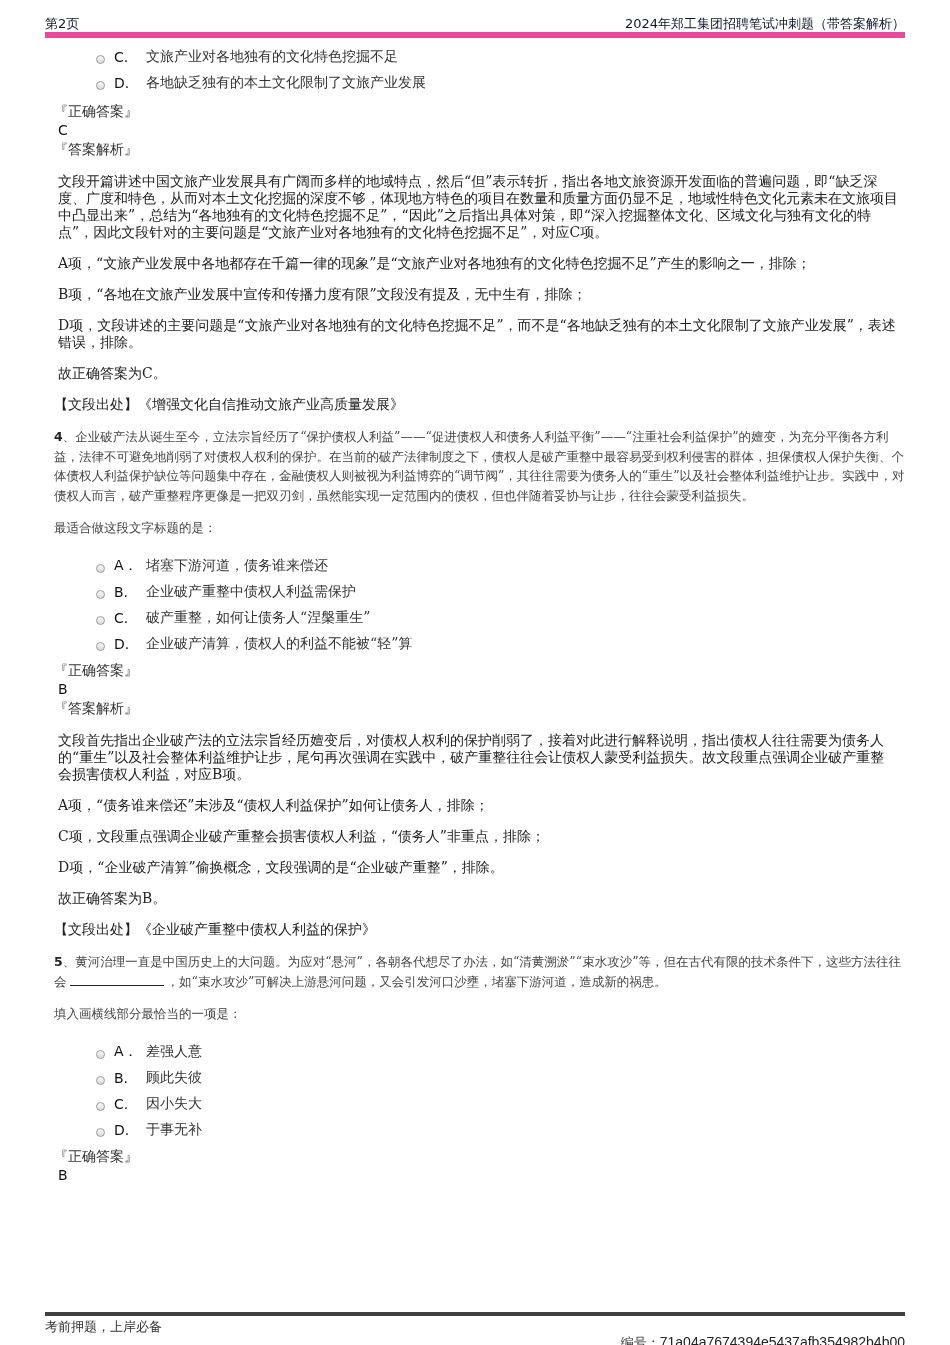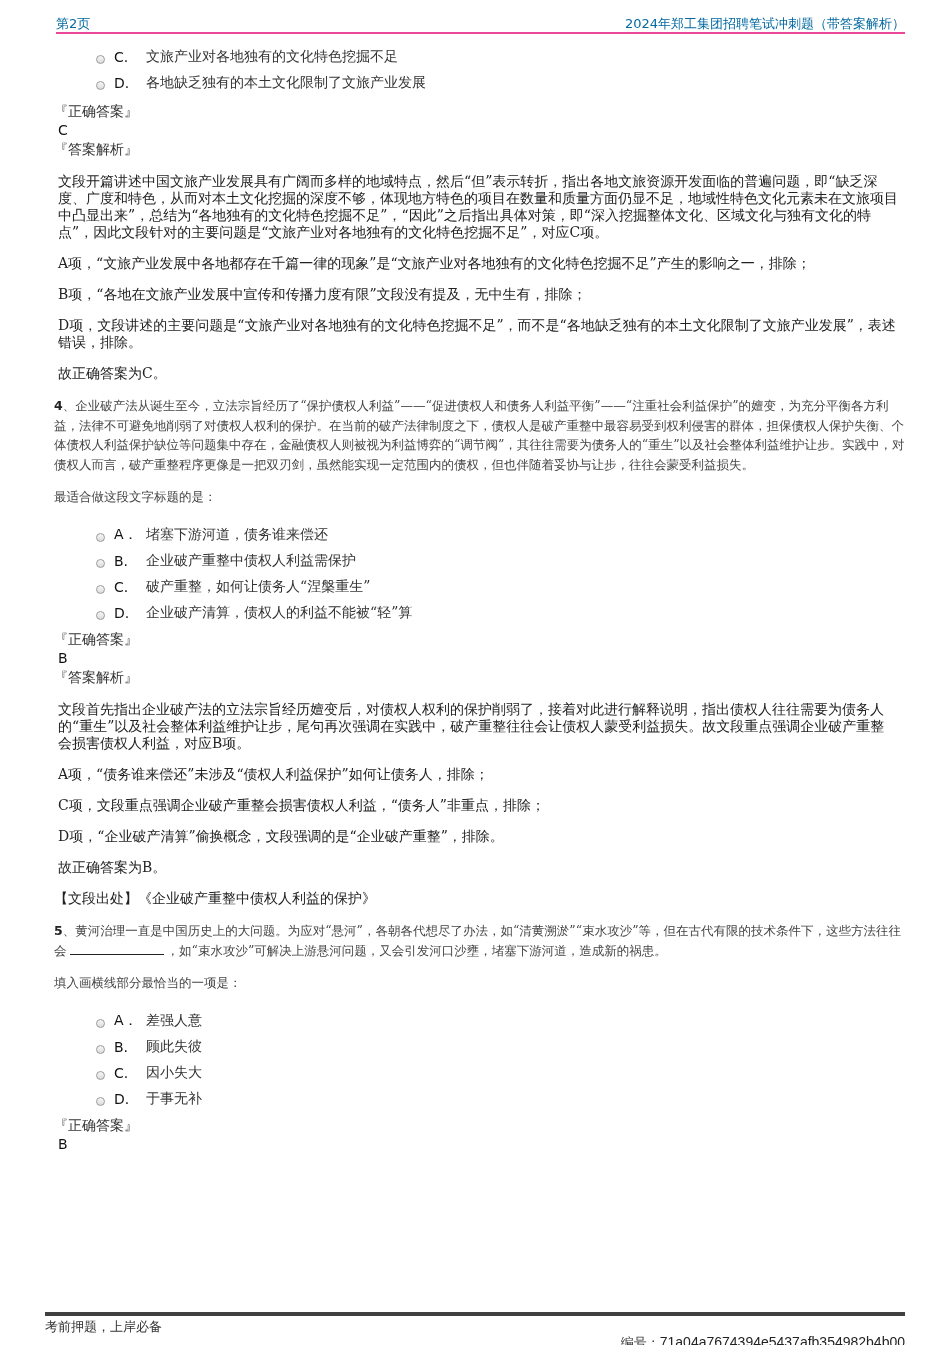--- a/index.html
+++ b/index.html
@@ -2,23 +2,23 @@
 <html><head>
   <meta charset="utf-8">
   <style>
     html, body { margin: 0; padding: 0; background: #ffffff; }
     body {
       width: 950px; height: 1345px; position: relative; overflow: hidden;
       font-family: "DejaVu Serif", "Liberation Serif", serif;
       color: #222;
     }
     .page-header {
-      position: absolute; left: 56px; right: 45px; top: 12px;
-      height: 20px; border-bottom: 2px solid #ec4899;
-      font-size: 13px; color: #0369a1;
+      position: absolute; left: 45px; right: 45px; top: 12px;
+      height: 20px; border-bottom: 6px solid #ec4899;
+      font-size: 13px; color: #0f172a;
       font-family: "DejaVu Sans", "Liberation Sans", sans-serif;
     }
     .page-header .left { position: absolute; left: 0; top: 3px; }
     .page-header .right { position: absolute; right: 0; top: 3px; }
     .page-footer {
       position: absolute; left: 45px; right: 45px; top: 1312px;
       height: 22px; border-top: 4px solid #404040;
       font-size: 13px; color: #333;
       font-family: "DejaVu Sans", "Liberation Sans", sans-serif;
     }
@@ -92,20 +92,21 @@
     <div style="margin-top:6px" class="label-bracket">『正确答案』</div>
     <div class="answer-letter">C</div>
     <div class="label-bracket">『答案解析』</div>
     <div class="analysis">
       <p>文段开篇讲述中国文旅产业发展具有广阔而多样的地域特点，然后“但”表示转折，指出各地文旅资源开发面临的普遍问题，即“缺乏深度、广度和特色，从而对本土文化挖掘的深度不够，体现地方特色的项目在数量和质量方面仍显不足，地域性特色文化元素未在文旅项目中凸显出来”，总结为“各地独有的文化特色挖掘不足”，“因此”之后指出具体对策，即“深入挖掘整体文化、区域文化与独有文化的特点”，因此文段针对的主要问题是“文旅产业对各地独有的文化特色挖掘不足”，对应C项。</p>
       <p>A项，“文旅产业发展中各地都存在千篇一律的现象”是“文旅产业对各地独有的文化特色挖掘不足”产生的影响之一，排除；</p>
       <p>B项，“各地在文旅产业发展中宣传和传播力度有限”文段没有提及，无中生有，排除；</p>
       <p>D项，文段讲述的主要问题是“文旅产业对各地独有的文化特色挖掘不足”，而不是“各地缺乏独有的本土文化限制了文旅产业发展”，表述错误，排除。</p>
       <p>故正确答案为C。</p>
     </div>
+    <div class="source">【文段出处】《增强文化自信推动文旅产业高质量发展》</div>
   </section>
 
   <section style="margin-top:14px">
     <div class="question">
       <span class="num">4</span><span>、企业破产法从诞生至今，立法宗旨经历了“保护债权人利益”——“促进债权人和债务人利益平衡”——“注重社会利益保护”的嬗变，为充分平衡各方利益，法律不可避免地削弱了对债权人权利的保护。在当前的破产法律制度之下，债权人是破产重整中最容易受到权利侵害的群体，担保债权人保护失衡、个体债权人利益保护缺位等问题集中存在，金融债权人则被视为利益博弈的“调节阀”，其往往需要为债务人的“重生”以及社会整体利益维护让步。实践中，对债权人而言，破产重整程序更像是一把双刃剑，虽然能实现一定范围内的债权，但也伴随着妥协与让步，往往会蒙受利益损失。</span>
     </div>
     <div class="prompt" style="margin-top:14px">最适合做这段文字标题的是：</div>
     <ul class="options" style="margin-top:16px">
       <li class="option">
         <span class="radio"></span>

